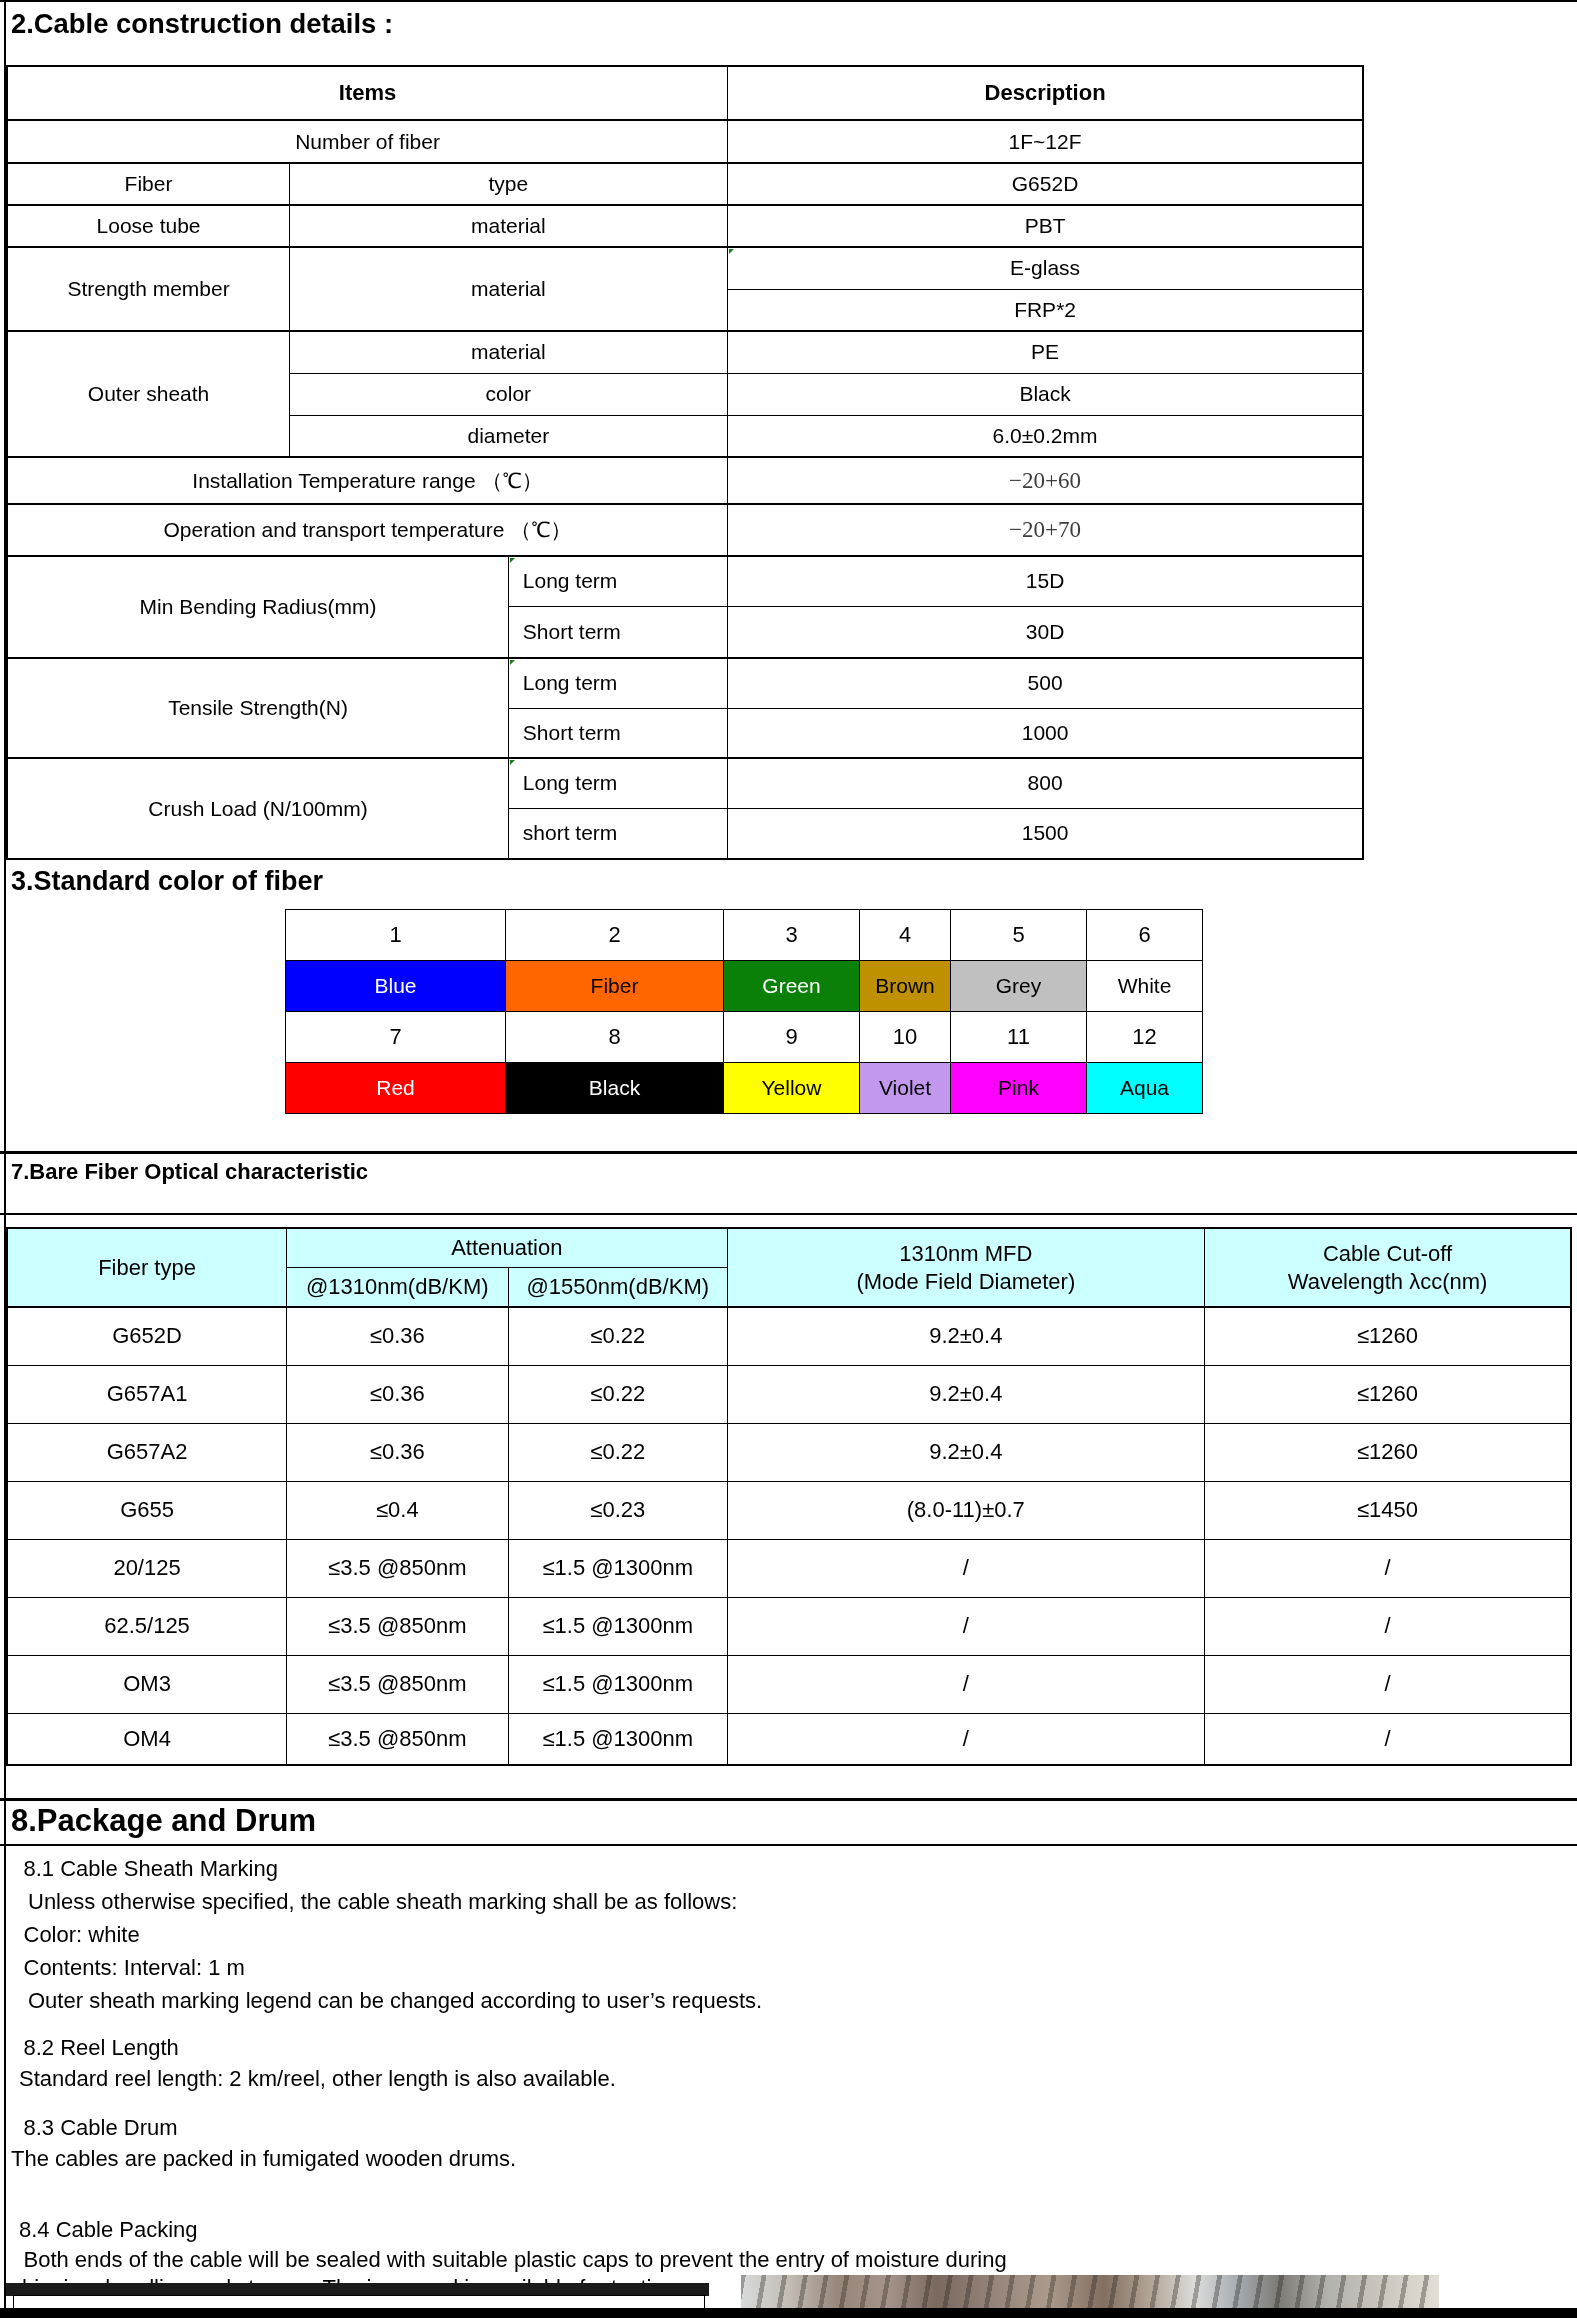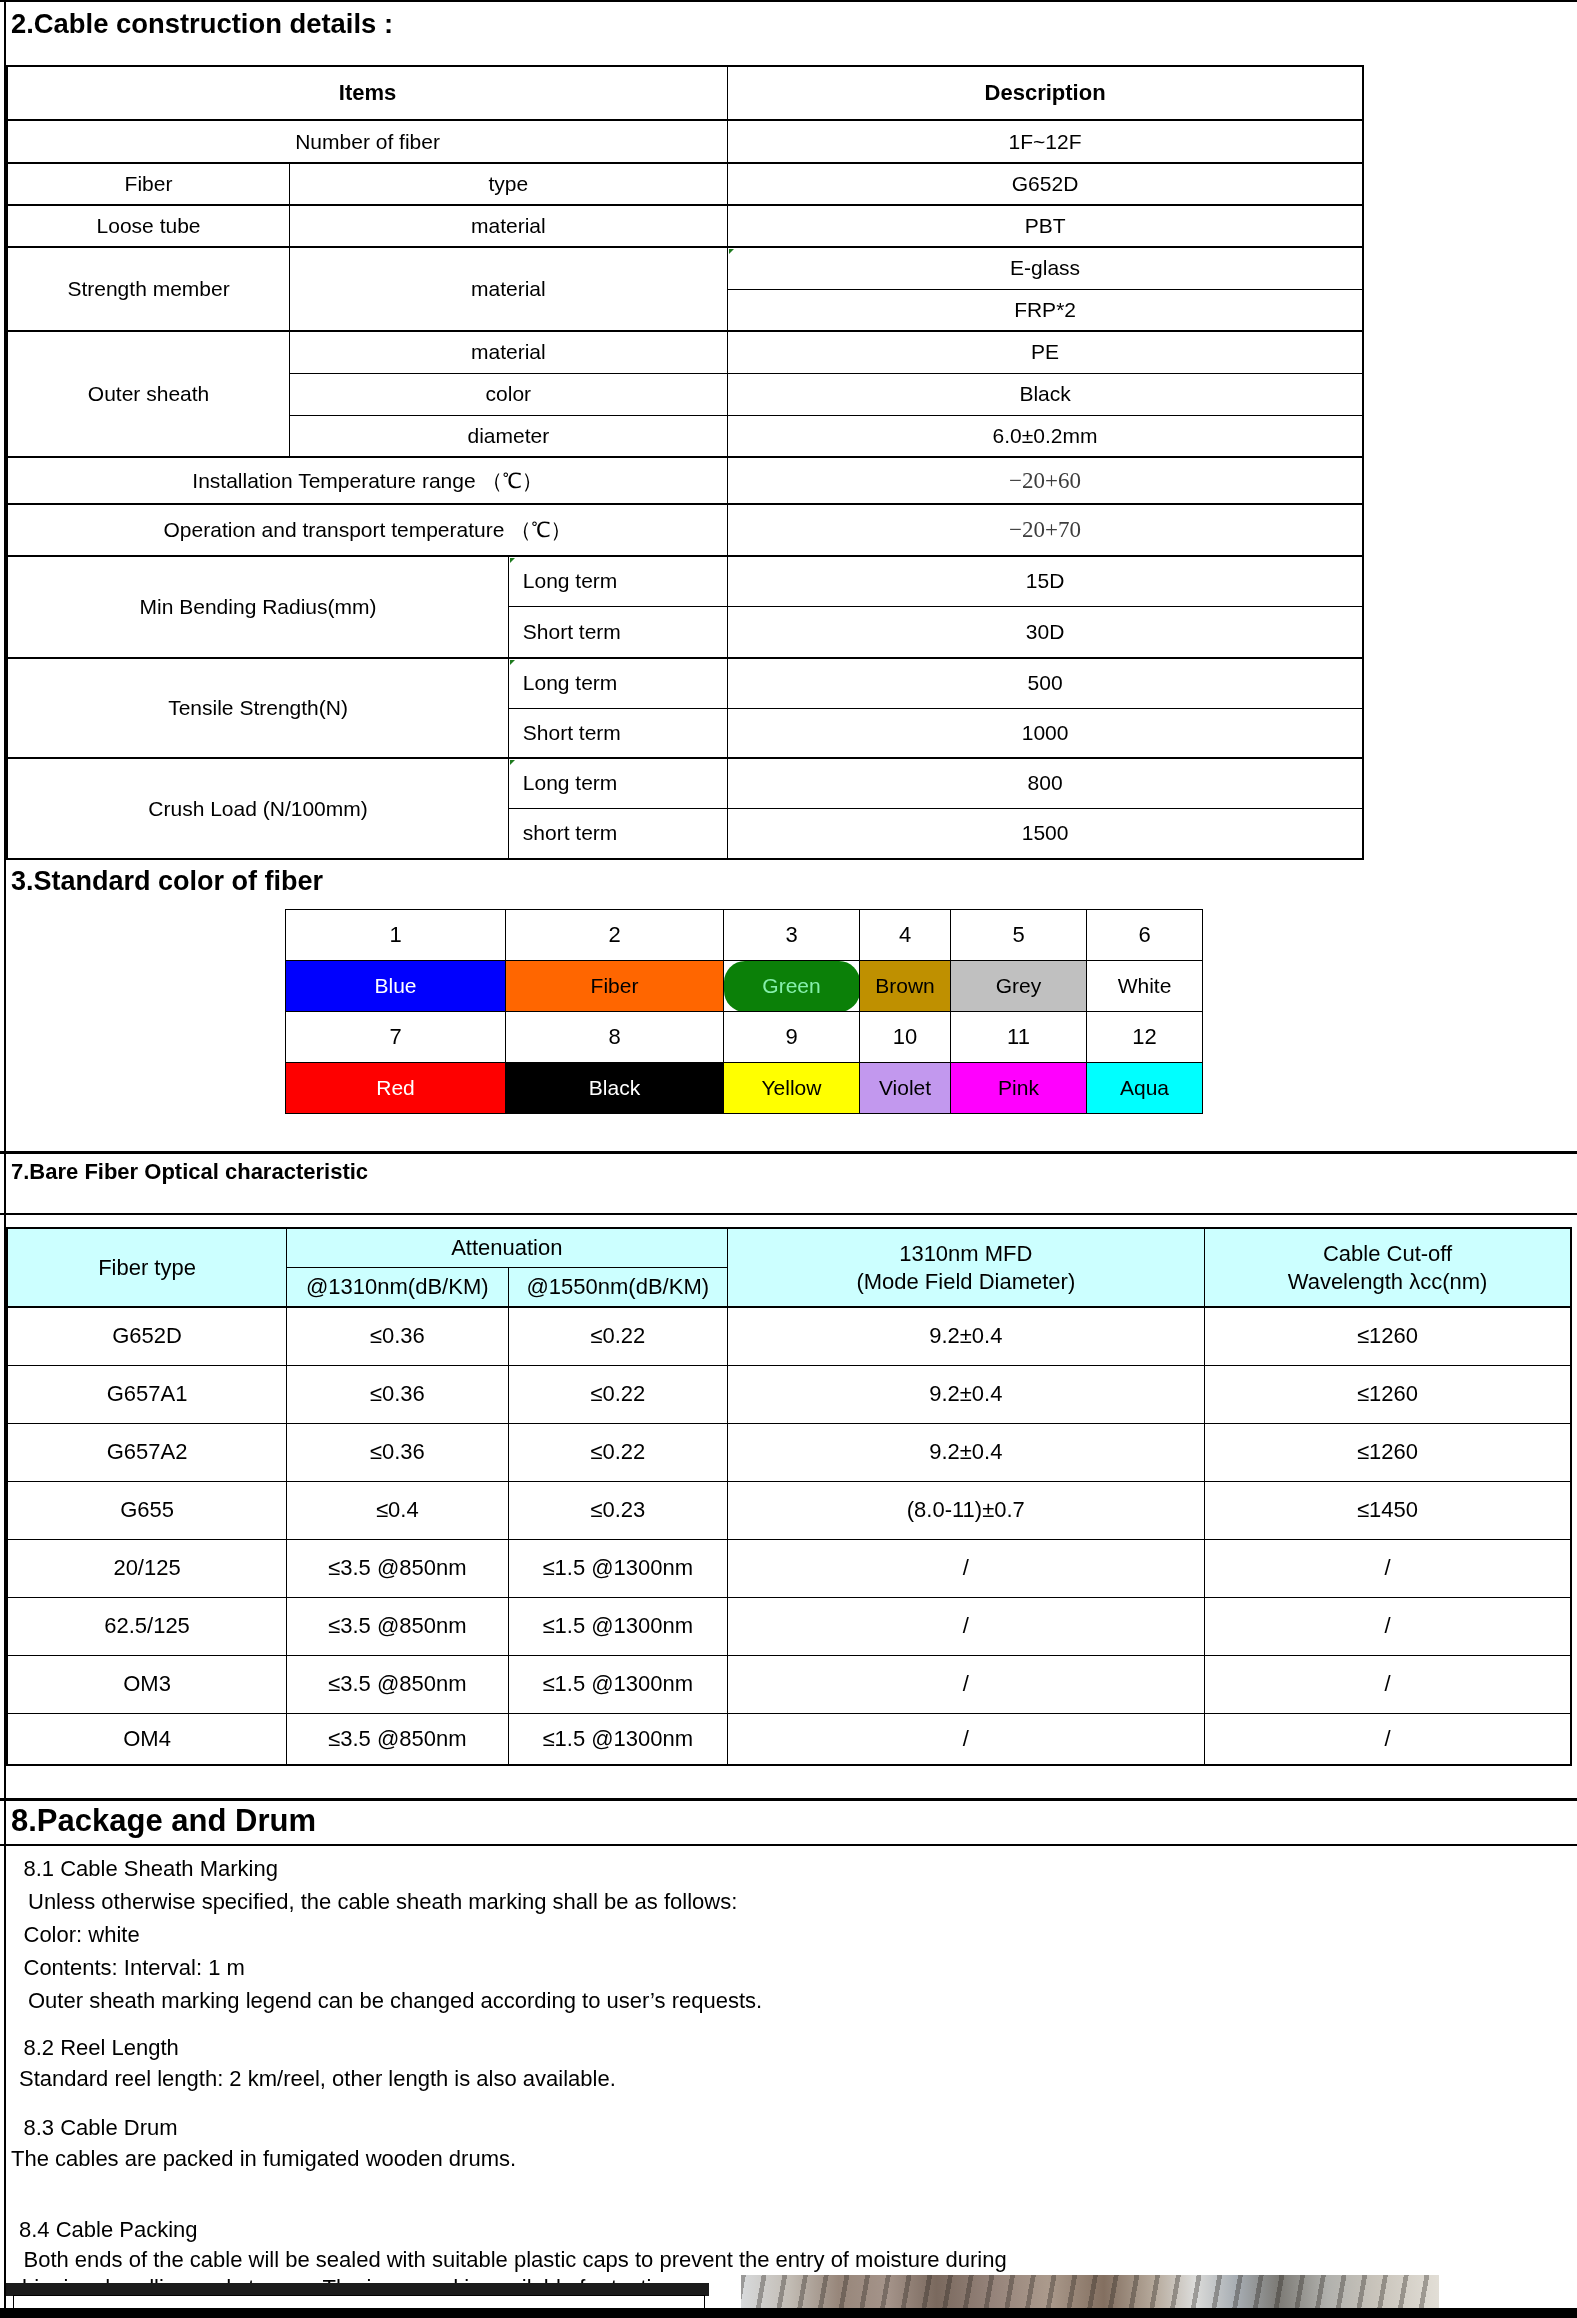--- a/index.html
+++ b/index.html
@@ -164,21 +164,21 @@
       <td class="num">1</td>
       <td class="num">2</td>
       <td class="num">3</td>
       <td class="num">4</td>
       <td class="num">5</td>
       <td class="num">6</td>
     </tr>
     <tr style="height:51px">
       <td style="background: rgb(0, 0, 254); color: rgb(255, 255, 255);">Blue</td>
       <td style="background: rgb(255, 102, 0); color: rgb(0, 0, 0);">Fiber</td>
-      <td style="background: rgb(11, 128, 8); color: #86efac; border-radius: 21px;">Green</td>
+      <td style="background: rgb(11, 128, 8); color: #ffffff;">Green</td>
       <td style="background: rgb(191, 144, 0); color: rgb(0, 0, 0);">Brown</td>
       <td style="background: rgb(192, 192, 192); color: rgb(0, 0, 0);">Grey</td>
       <td style="background: rgb(255, 255, 255); color: rgb(0, 0, 0);">White</td>
     </tr>
     <tr style="height:51px">
       <td class="num">7</td>
       <td class="num">8</td>
       <td class="num">9</td>
       <td class="num">10</td>
       <td class="num">11</td>

